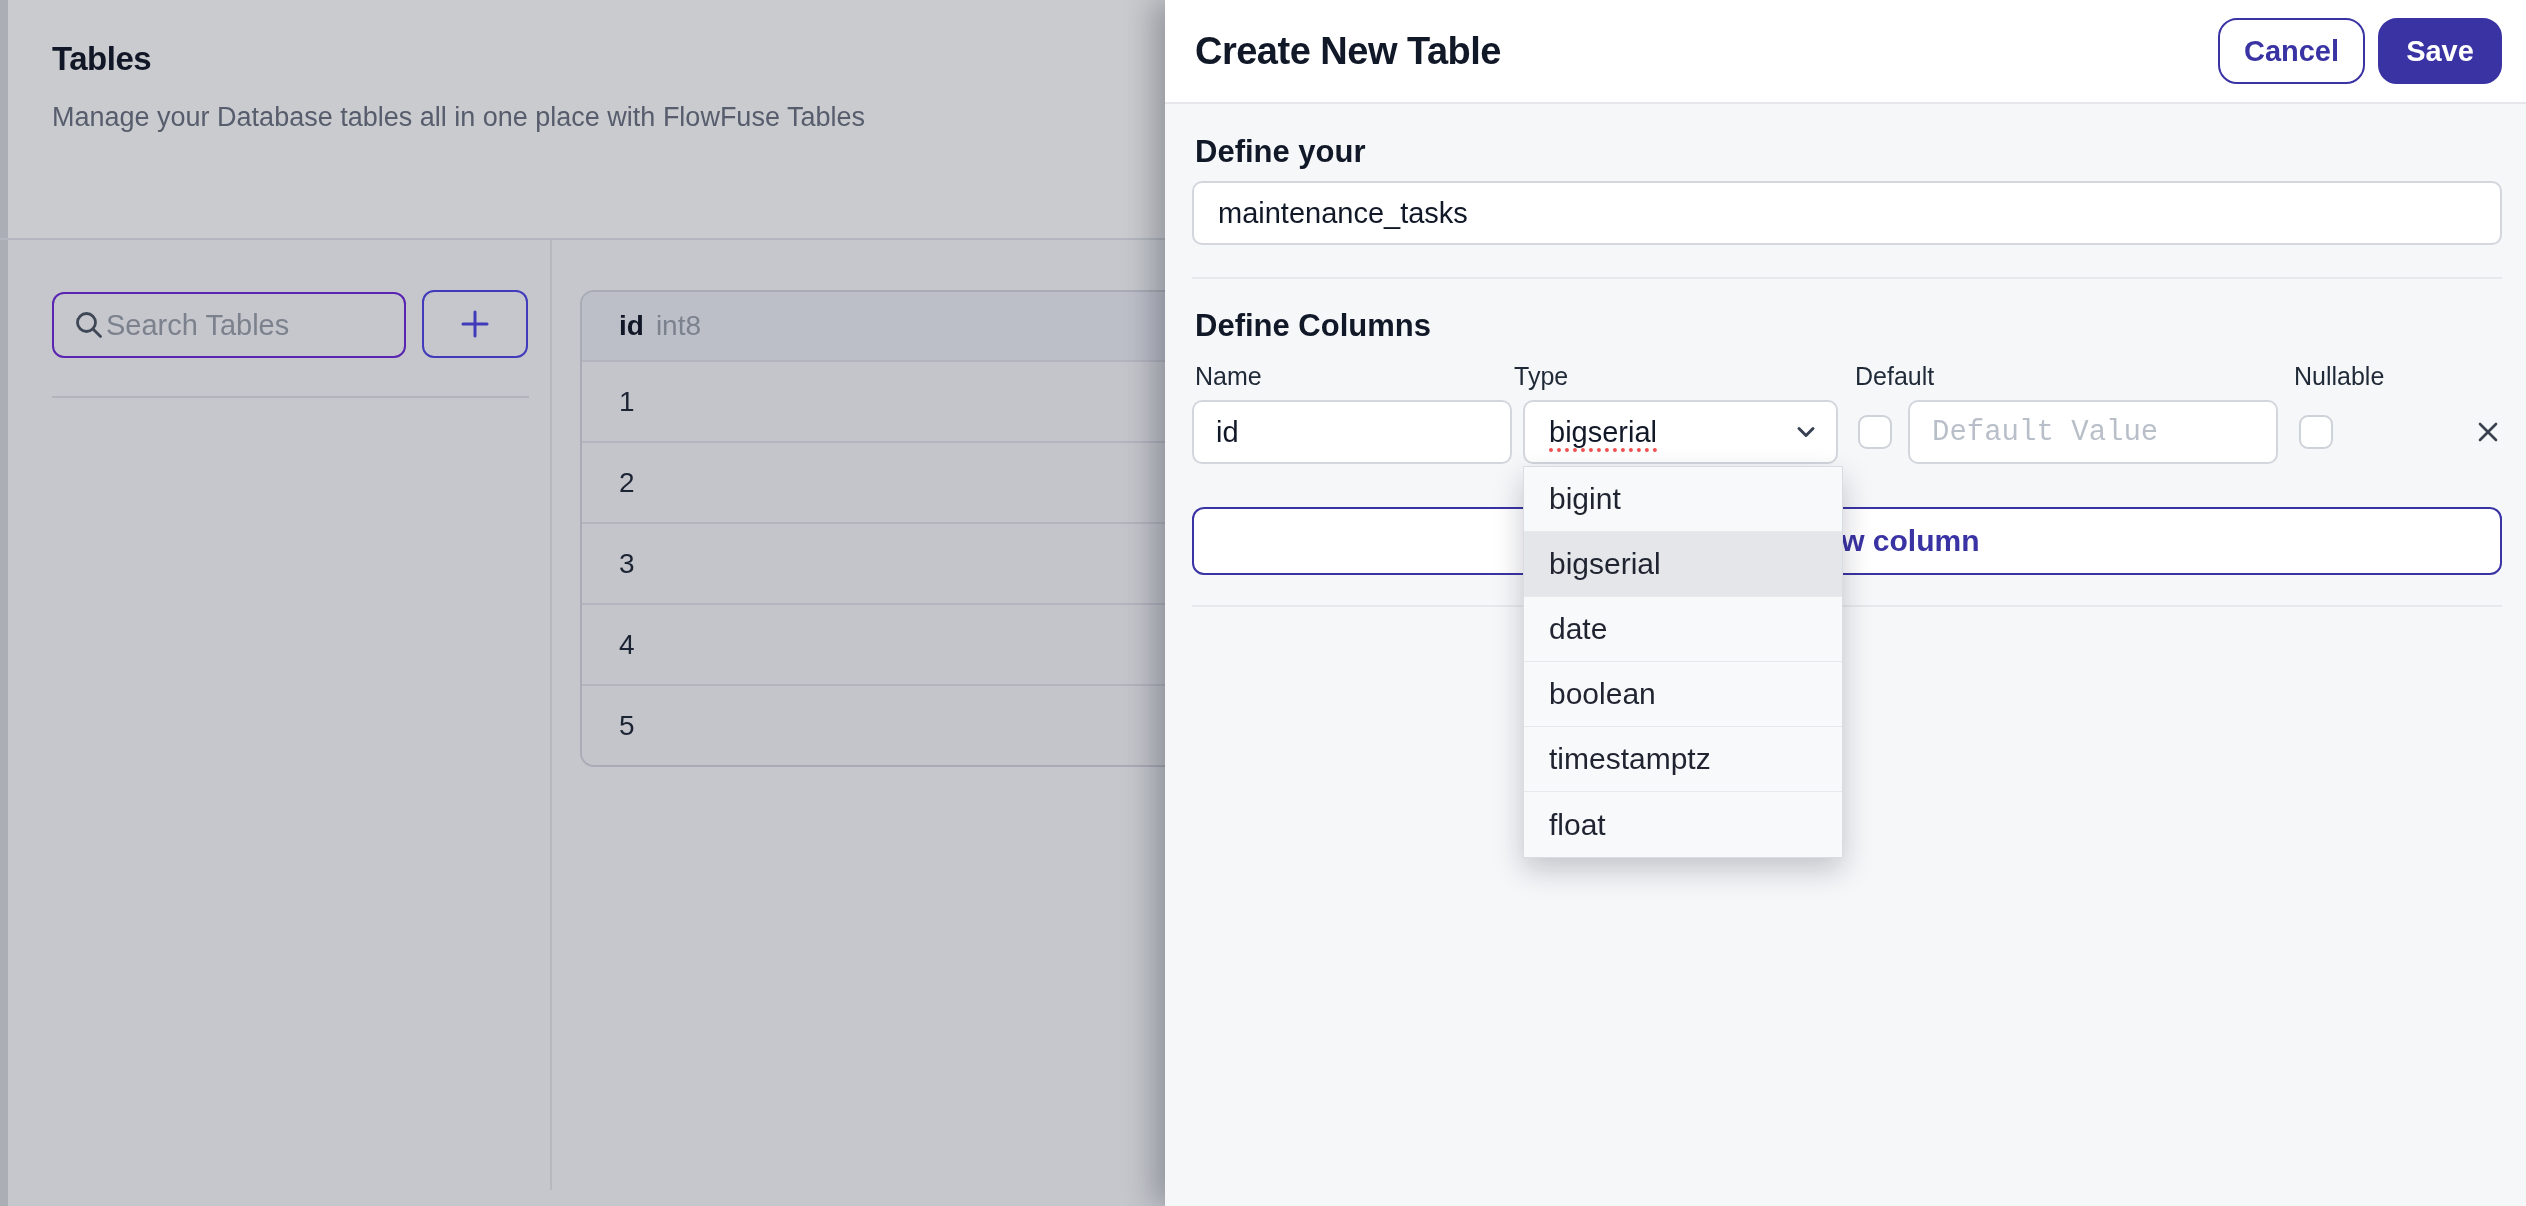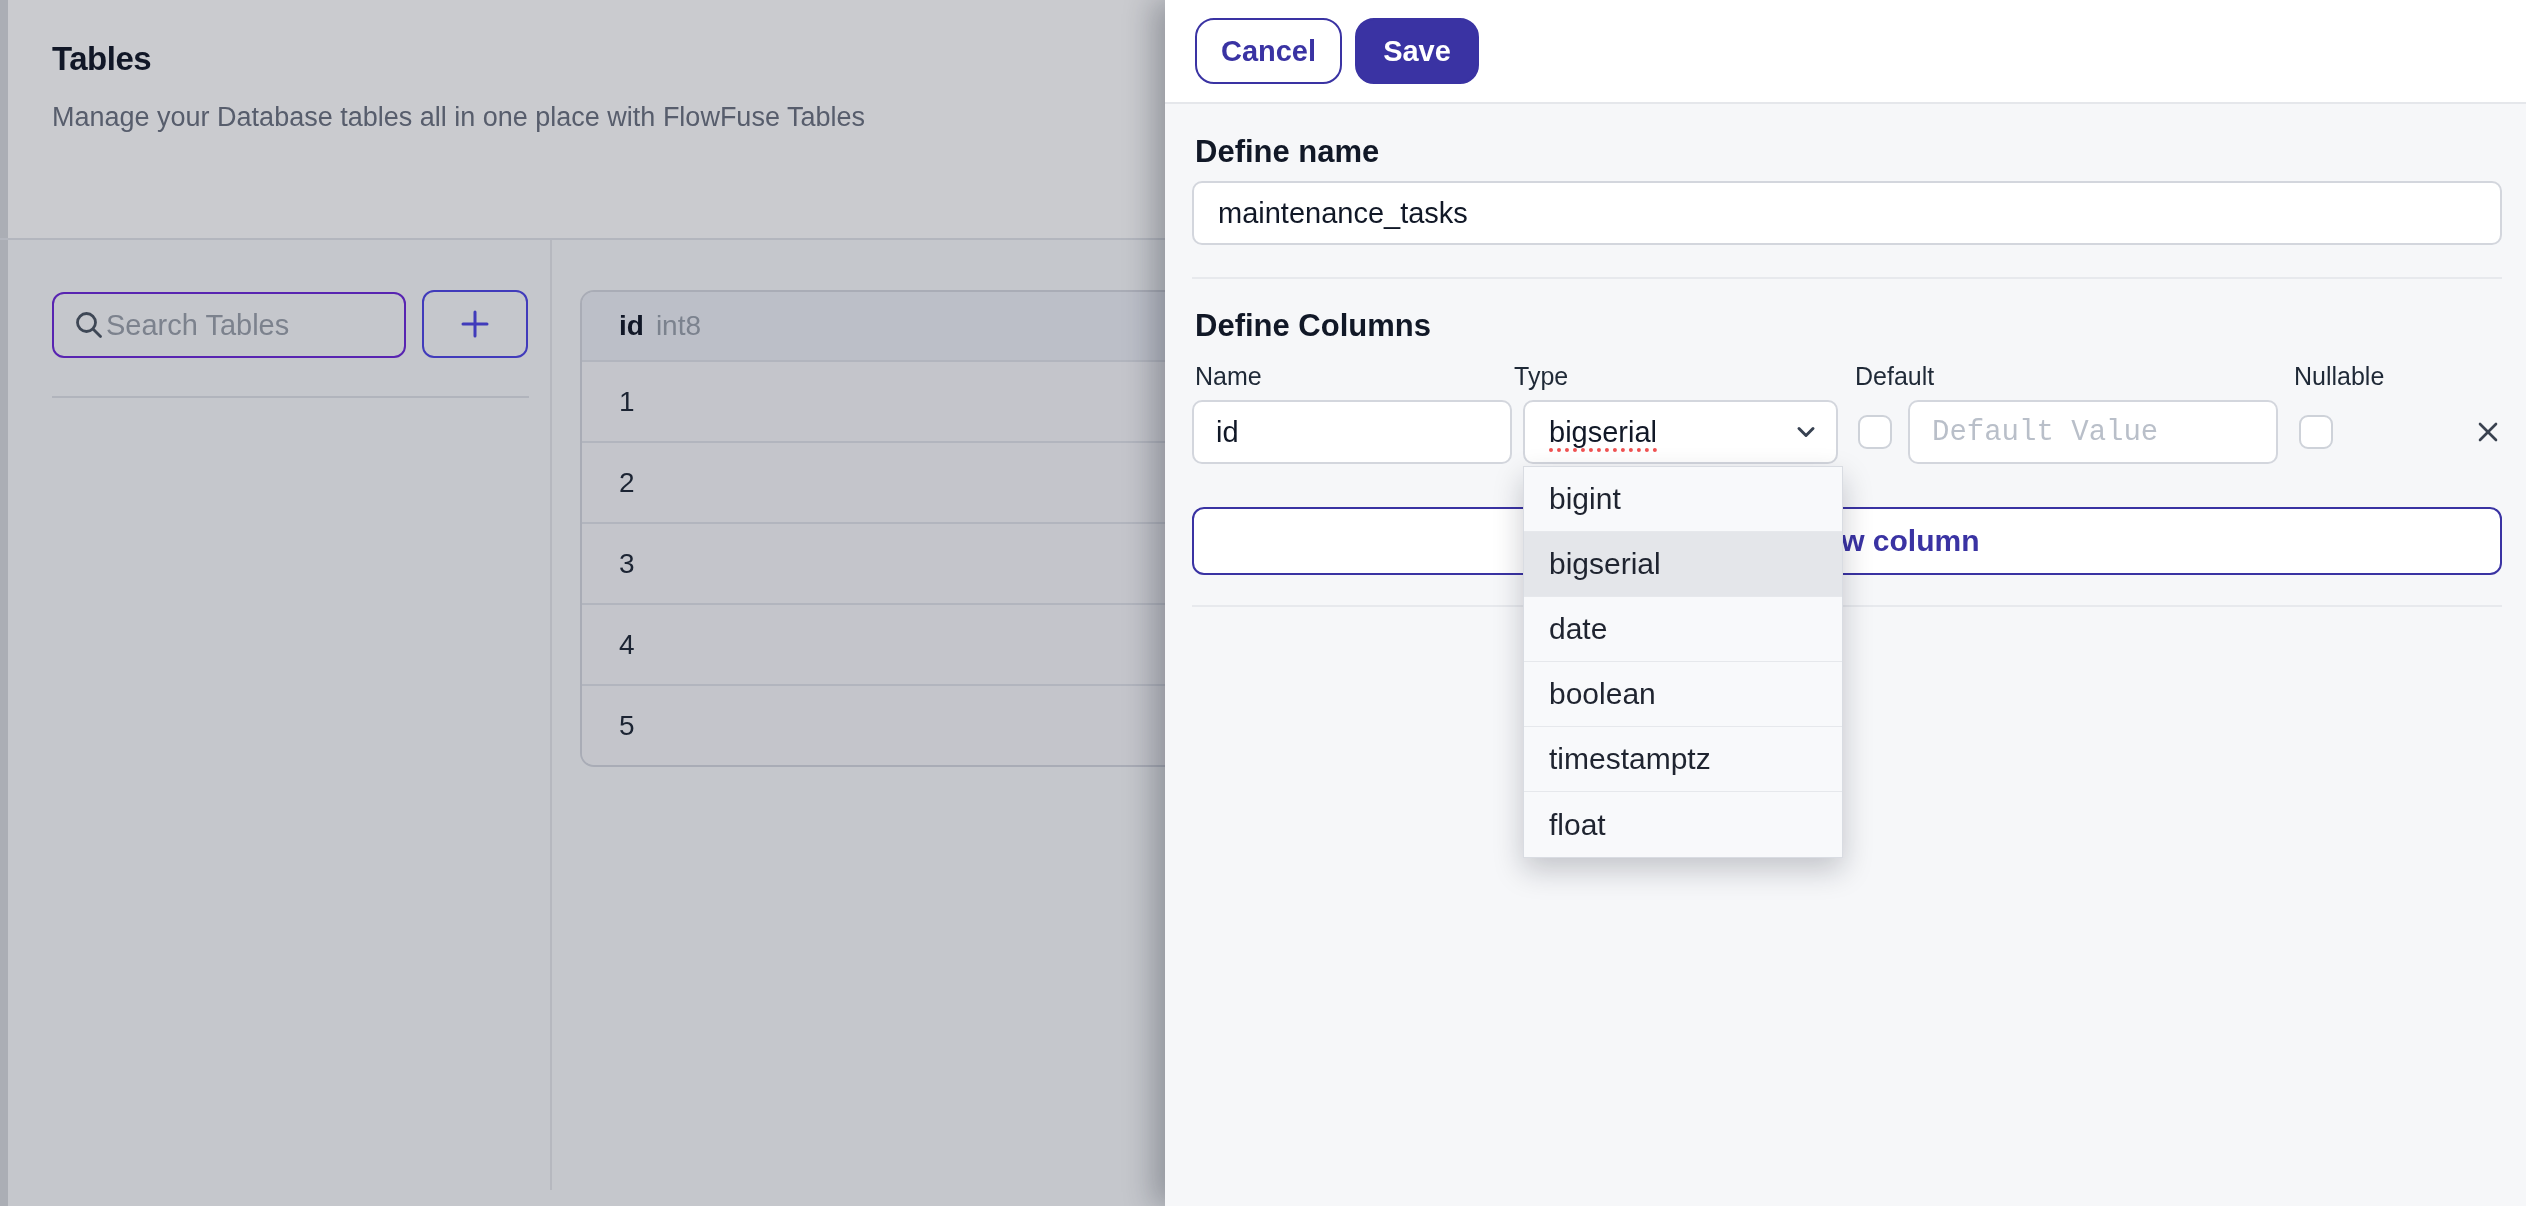--- a/index.html
+++ b/index.html
@@ -167,28 +167,29 @@
     <div class="dt-row">
           <span>5</span>
         </div>
   </div>
   </div>
 
   <div class="overlay"></div>
 
   <div class="drawer">
     <div class="drawer-header">
+      <div class="drawer-title">Create New Table</div>
       <div class="drawer-actions">
         <button class="btn btn-cancel">Cancel</button>
         <button class="btn btn-save">Save</button>
       </div>
     </div>
 
     <div class="drawer-body">
-      <div class="section-label lbl-define-name">Define name</div>
+      <div class="section-label lbl-define-name">Define your</div>
       <input class="name-input" type="text" value="maintenance_tasks" style="">
       <div class="divider-1"></div>
 
       <div class="section-label lbl-define-columns">Define Columns</div>
 
       <div class="field-label fl-name">Name</div>
       <div class="field-label fl-type">Type</div>
       <div class="field-label fl-default">Default</div>
       <div class="field-label fl-nullable">Nullable</div>
 

